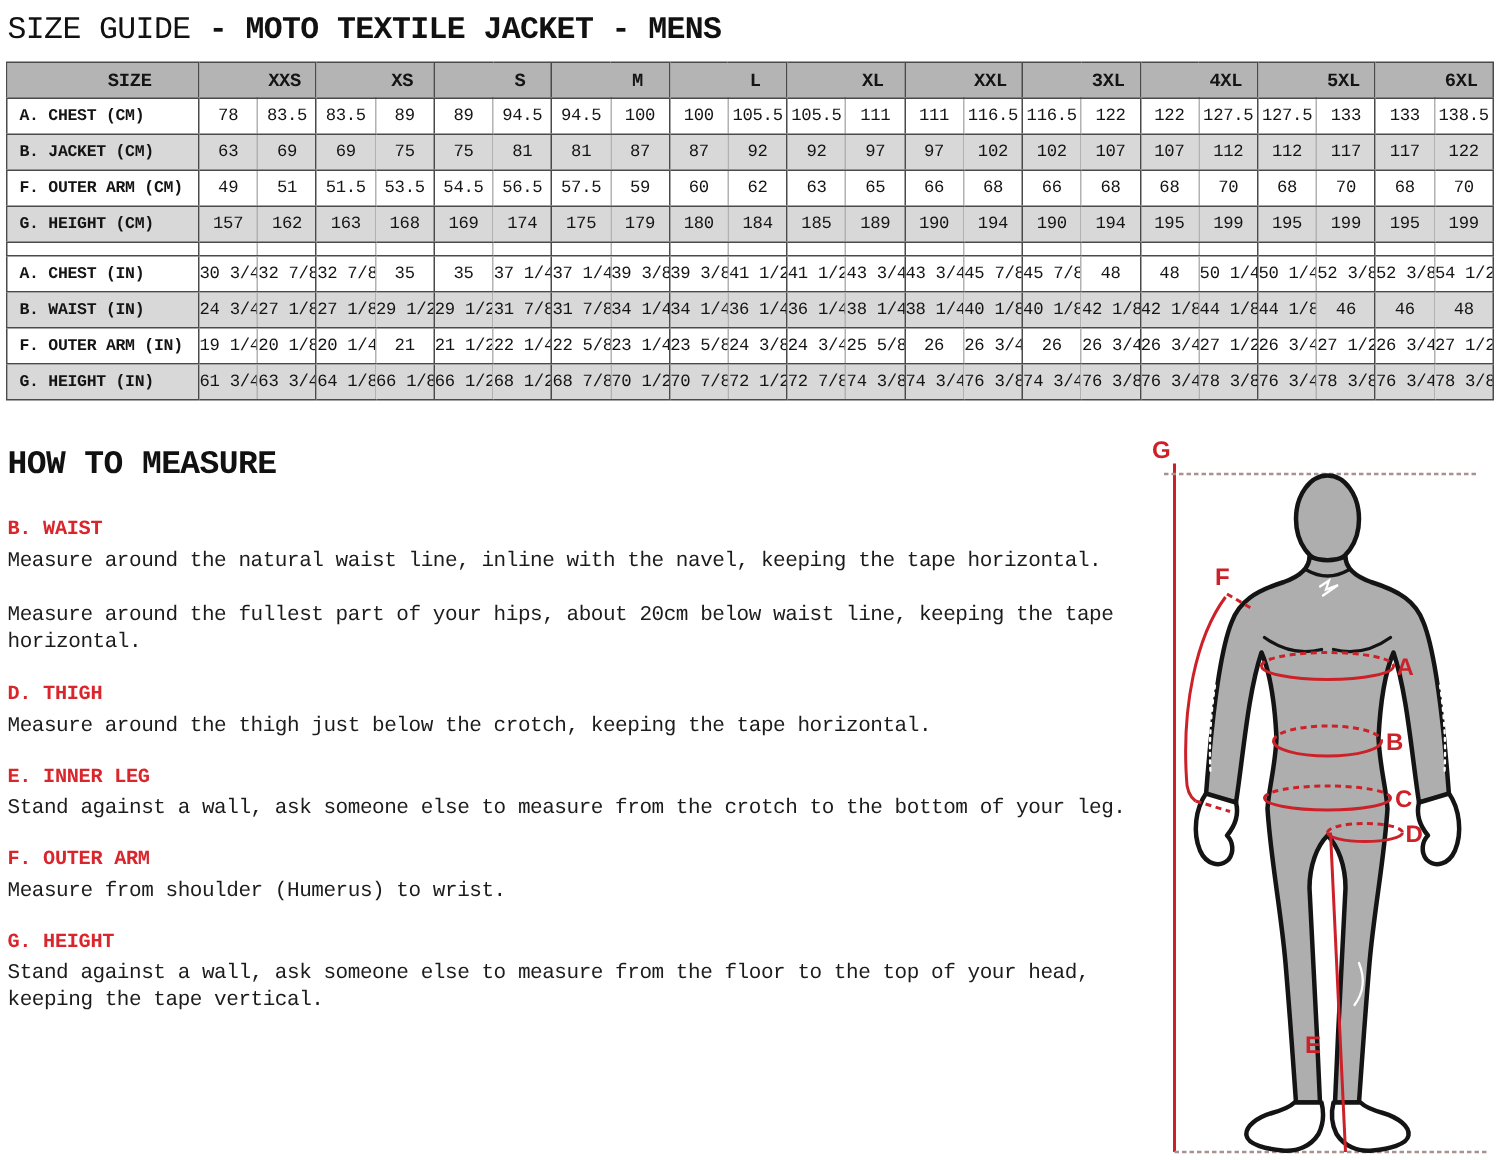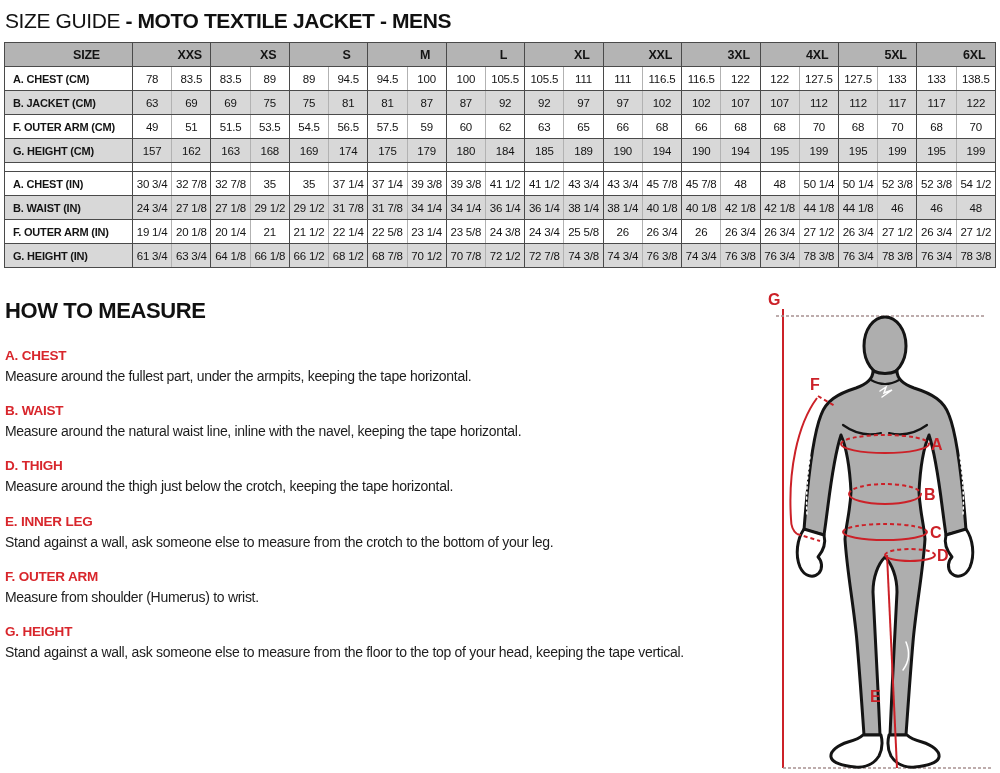--- a/index.html
+++ b/index.html
@@ -5,21 +5,21 @@
   :root{
     --red:#d8262c; --fig-red:#cc2128; --header-gray:#b4b4b4; --alt:#d8d8d8;
     --body-gray:#aeaeae; --border-dark:#4a4a4a; --border-light:#b2b2b2; --text-dark:#161616;
   }
   *{box-sizing:border-box;}
   html,body{margin:0;padding:0;}
   body{
     width:1000px;height:773px;position:relative;overflow:hidden;background:#fff;
     font-family:"Liberation Sans",sans-serif;color:var(--text-dark);
   }
-  .wrap{padding:0 4px;}
+  .wrap{padding:0 4px;font-family:Liberation Mono, monospace;}
   h1{font-size:21px;margin:9px 0 9px 1px;letter-spacing:-0.4px;color:#111;}
   h1 .t-prefix{font-weight:400;}
   h1 .t-emph{font-weight:700;}
 
   table{border-collapse:collapse;table-layout:fixed;width:992px;margin-top:5px;
         border:1px solid var(--border-dark);}
   th,td{border-top:1px solid var(--border-dark);border-bottom:1px solid var(--border-dark);
         text-align:center;height:24px;padding:0;font-size:11.5px;letter-spacing:-0.2px;
         overflow:hidden;white-space:nowrap;color:#141414;}
   thead th{background:var(--header-gray);font-weight:700;font-size:12.5px;padding-left:36px;}
@@ -320,28 +320,25 @@
           <td class="gin">78 3/8</td>
         </tr>
       </tbody>
   </table>
 
   <div class="lower">
     <div class="measure-col">
       <h2>HOW TO MEASURE</h2>
       <div>
           <div class="measure-item">
-            <h3>A. CHEST</h3>
-            <p>Measure around the fullest part, under the armpits, keeping the tape horizontal.</p>
-          </div>
-          <div class="measure-item">
             <h3>B. WAIST</h3>
             <p>Measure around the natural waist line, inline with the navel, keeping the tape horizontal.</p>
           </div>
           <div class="measure-item">
+            <p>Measure around the fullest part of your hips, about 20cm below waist line, keeping the tape horizontal.</p>
           </div>
           <div class="measure-item">
             <h3>D. THIGH</h3>
             <p>Measure around the thigh just below the crotch, keeping the tape horizontal.</p>
           </div>
           <div class="measure-item">
             <h3>E. INNER LEG</h3>
             <p>Stand against a wall, ask someone else to measure from the crotch to the bottom of your leg.</p>
           </div>
           <div class="measure-item">

